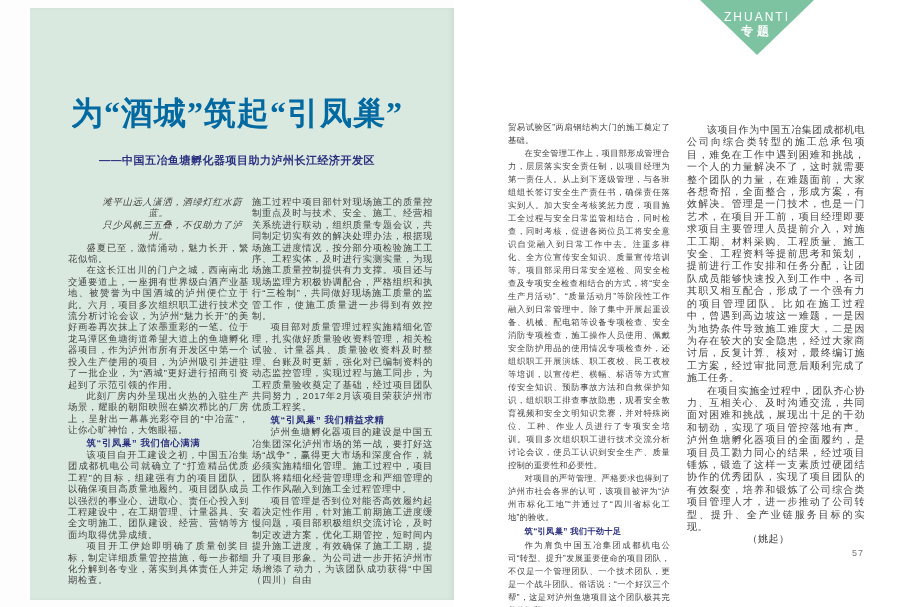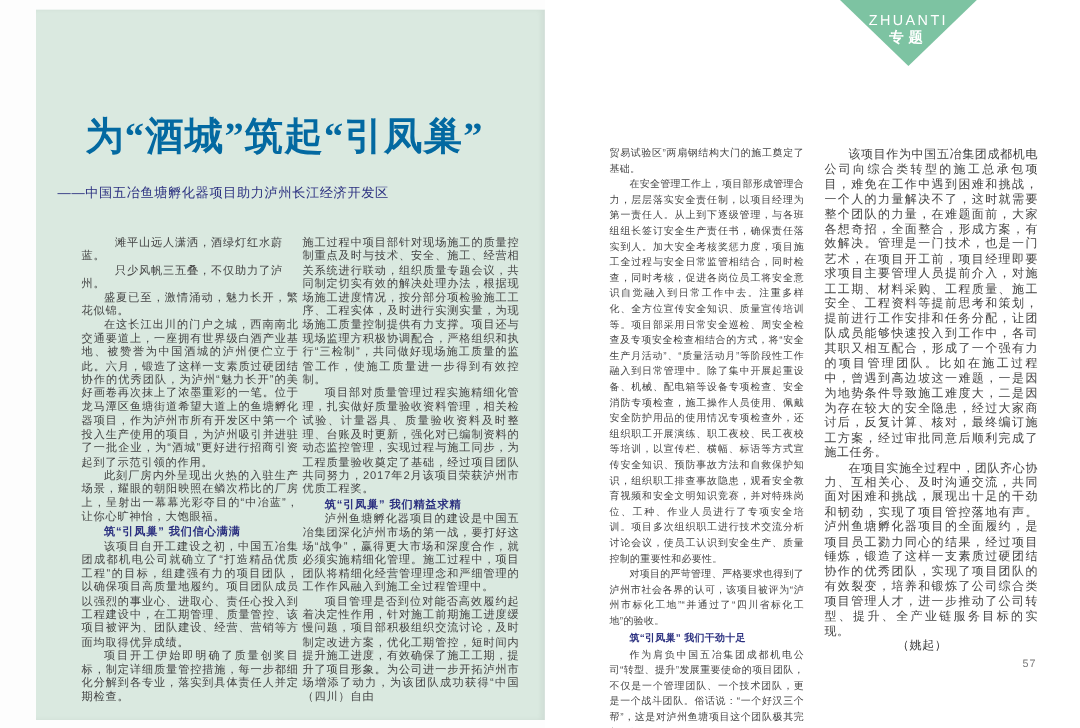--- a/index.html
+++ b/index.html
@@ -12,32 +12,32 @@
   .badge-tri{position:absolute;left:700px;top:0;width:0;height:0;
              border-left:57px solid transparent;border-right:57px solid transparent;
              border-top:55px solid #7dc3a2;}
   .badge-text{position:absolute;left:700px;top:10px;width:114px;text-align:center;color:#ffffff;}
   .badge-en{font-size:12px;letter-spacing:2px;line-height:14px;}
   .badge-cn{font-size:12px;font-weight:bold;letter-spacing:4px;line-height:15px;}
   
   .title{position:absolute;left:48px;top:92px;width:378px;text-align:center;
          font-family:"Liberation Serif",serif;font-weight:bold;font-size:32px;
          color:#0369a1;letter-spacing:1px;white-space:nowrap;}
-  .subtitle{position:absolute;left:48px;top:153px;width:378px;text-align:left;
-            font-weight:normal;font-size:11px;color:#2c3180;letter-spacing:0.5px;}
+  .subtitle{position:absolute;left:48px;top:153px;width:378px;text-align:center;
+            font-weight:bold;font-size:11px;color:#2c3180;letter-spacing:0.5px;}
   
   .col{position:absolute;color:#444444;text-align:justify;text-justify:inter-character;}
   .col-l1{left:68px;top:197px;width:181px;font-size:9.3px;line-height:11.4px;letter-spacing:0.7px;}
   .col-l2{left:252px;top:197px;width:181px;font-size:9.3px;line-height:11.4px;letter-spacing:0.7px;}
   .col-r1{left:508px;top:121px;width:162px;font-size:8.3px;line-height:13px;letter-spacing:0.25px;}
   .col-r2{left:687px;top:124px;width:178px;font-size:10px;line-height:12.4px;letter-spacing:0.5px;}
   .blk{margin:0;}
   .blk.p{text-indent:2em;}
   .blk.cont{text-indent:0;}
-  .blk.poem{text-indent:3em;text-align:left;}
+  .blk.poem{text-indent:3em;text-align:center;font-style:italic;}
   .blk.h{color:#2c3180;font-weight:bold;text-indent:2em;margin:1px 0;}
   .blk.byline{text-align:center;padding-right:1.5em;color:#333333;}
   .page-num{position:absolute;left:840px;top:548px;width:24px;text-align:right;
             font-size:9px;color:#777777;letter-spacing:1px;}
 </style>
 </head>
 <body>
 
 <div class="canvas">
 
@@ -50,24 +50,24 @@
     <div class="badge-cn">专题</div>
   </div>
 
   <div class="title">为“酒城”筑起“引凤巢”</div>
   <div class="subtitle">——中国五冶鱼塘孵化器项目助力泸州长江经济开发区</div>
 
   <div class="col col-l1">
       <div class="blk poem">滩平山远人潇洒，酒绿灯红水蔚蓝。</div>
       <div class="blk poem">只少风帆三五叠，不仅助力了泸州。</div>
       <div class="blk p">盛夏已至，激情涌动，魅力长开，繁花似锦。</div>
-      <div class="blk p">在这长江出川的门户之城，西南南北交通要道上，一座拥有世界级白酒产业基地、被赞誉为中国酒城的泸州便伫立于此。六月，锻造了这样一支素质过硬团结协作的优秀团队，为泸州“魅力长开”的美好画卷再次抹上了浓墨重彩的一笔。位于龙马潭区鱼塘街道希望大道上的鱼塘孵化器项目，作为泸州市所有开发区中第一个投入生产使用的项目，为泸州吸引并进驻了一批企业，为“酒城”更好进行招商引资起到了示范引领的作用。</div>
+      <div class="blk p">在这长江出川的门户之城，西南南北交通要道上，一座拥有世界级白酒产业基地、被赞誉为中国酒城的泸州便伫立于此。六月，项目多次组织职工进行技术交流分析讨论会议，为泸州“魅力长开”的美好画卷再次抹上了浓墨重彩的一笔。位于龙马潭区鱼塘街道希望大道上的鱼塘孵化器项目，作为泸州市所有开发区中第一个投入生产使用的项目，为泸州吸引并进驻了一批企业，为“酒城”更好进行招商引资起到了示范引领的作用。</div>
       <div class="blk p">此刻厂房内外呈现出火热的入驻生产场景，耀眼的朝阳映照在鳞次栉比的厂房上，呈射出一幕幕光彩夺目的“中冶蓝”，让你心旷神怡，大饱眼福。</div>
       <div class="blk h">筑“引凤巢” 我们信心满满</div>
-      <div class="blk p">该项目自开工建设之初，中国五冶集团成都机电公司就确立了“打造精品优质工程”的目标，组建强有力的项目团队，以确保项目高质量地履约。项目团队成员以强烈的事业心、进取心、责任心投入到工程建设中，在工期管理、质量管控、该项目被评为、团队建设、经营、营销等方面均取得优异成绩。</div>
+      <div class="blk p">该项目自开工建设之初，中国五冶集团成都机电公司就确立了“打造精品优质工程”的目标，组建强有力的项目团队，以确保项目高质量地履约。项目团队成员以强烈的事业心、进取心、责任心投入到工程建设中，在工期管理、计量器具、安全文明施工、团队建设、经营、营销等方面均取得优异成绩。</div>
       <div class="blk p">项目开工伊始即明确了质量创奖目标，制定详细质量管控措施，每一步都细化分解到各专业，落实到具体责任人并定期检查。</div>
     </div>
   <div class="col col-l2">
       <div class="blk cont">施工过程中项目部针对现场施工的质量控制重点及时与技术、安全、施工、经营相关系统进行联动，组织质量专题会议，共同制定切实有效的解决处理办法，根据现场施工进度情况，按分部分项检验施工工序、工程实体，及时进行实测实量，为现场施工质量控制提供有力支撑。项目还与现场监理方积极协调配合，严格组织和执行“三检制”，共同做好现场施工质量的监管工作，使施工质量进一步得到有效控制。</div>
       <div class="blk p">项目部对质量管理过程实施精细化管理，扎实做好质量验收资料管理，相关检试验、计量器具、质量验收资料及时整理、台账及时更新，强化对已编制资料的动态监控管理，实现过程与施工同步，为工程质量验收奠定了基础，经过项目团队共同努力，2017年2月该项目荣获泸州市优质工程奖。</div>
       <div class="blk h">筑“引凤巢” 我们精益求精</div>
       <div class="blk p">泸州鱼塘孵化器项目的建设是中国五冶集团深化泸州市场的第一战，要打好这场“战争”，赢得更大市场和深度合作，就必须实施精细化管理。施工过程中，项目团队将精细化经营管理理念和严细管理的工作作风融入到施工全过程管理中。</div>
       <div class="blk p">项目管理是否到位对能否高效履约起着决定性作用，针对施工前期施工进度缓慢问题，项目部积极组织交流讨论，及时制定改进方案，优化工期管控，短时间内提升施工进度，有效确保了施工工期，提升了项目形象。为公司进一步开拓泸州市场增添了动力，为该团队成功获得“中国（四川）自由</div>
     </div>
 

